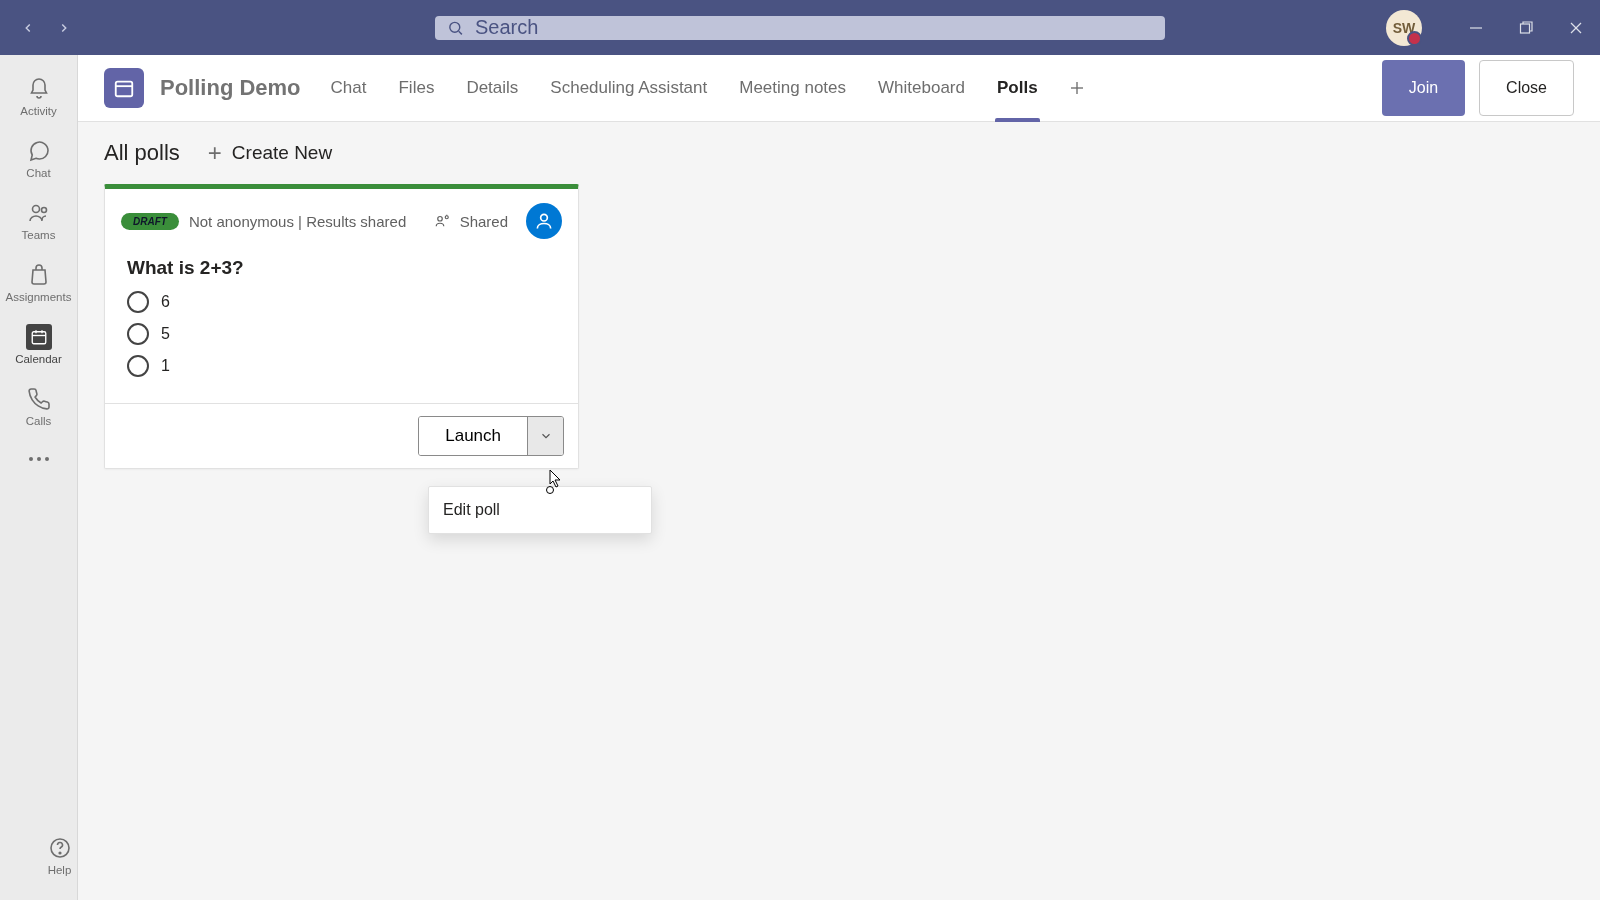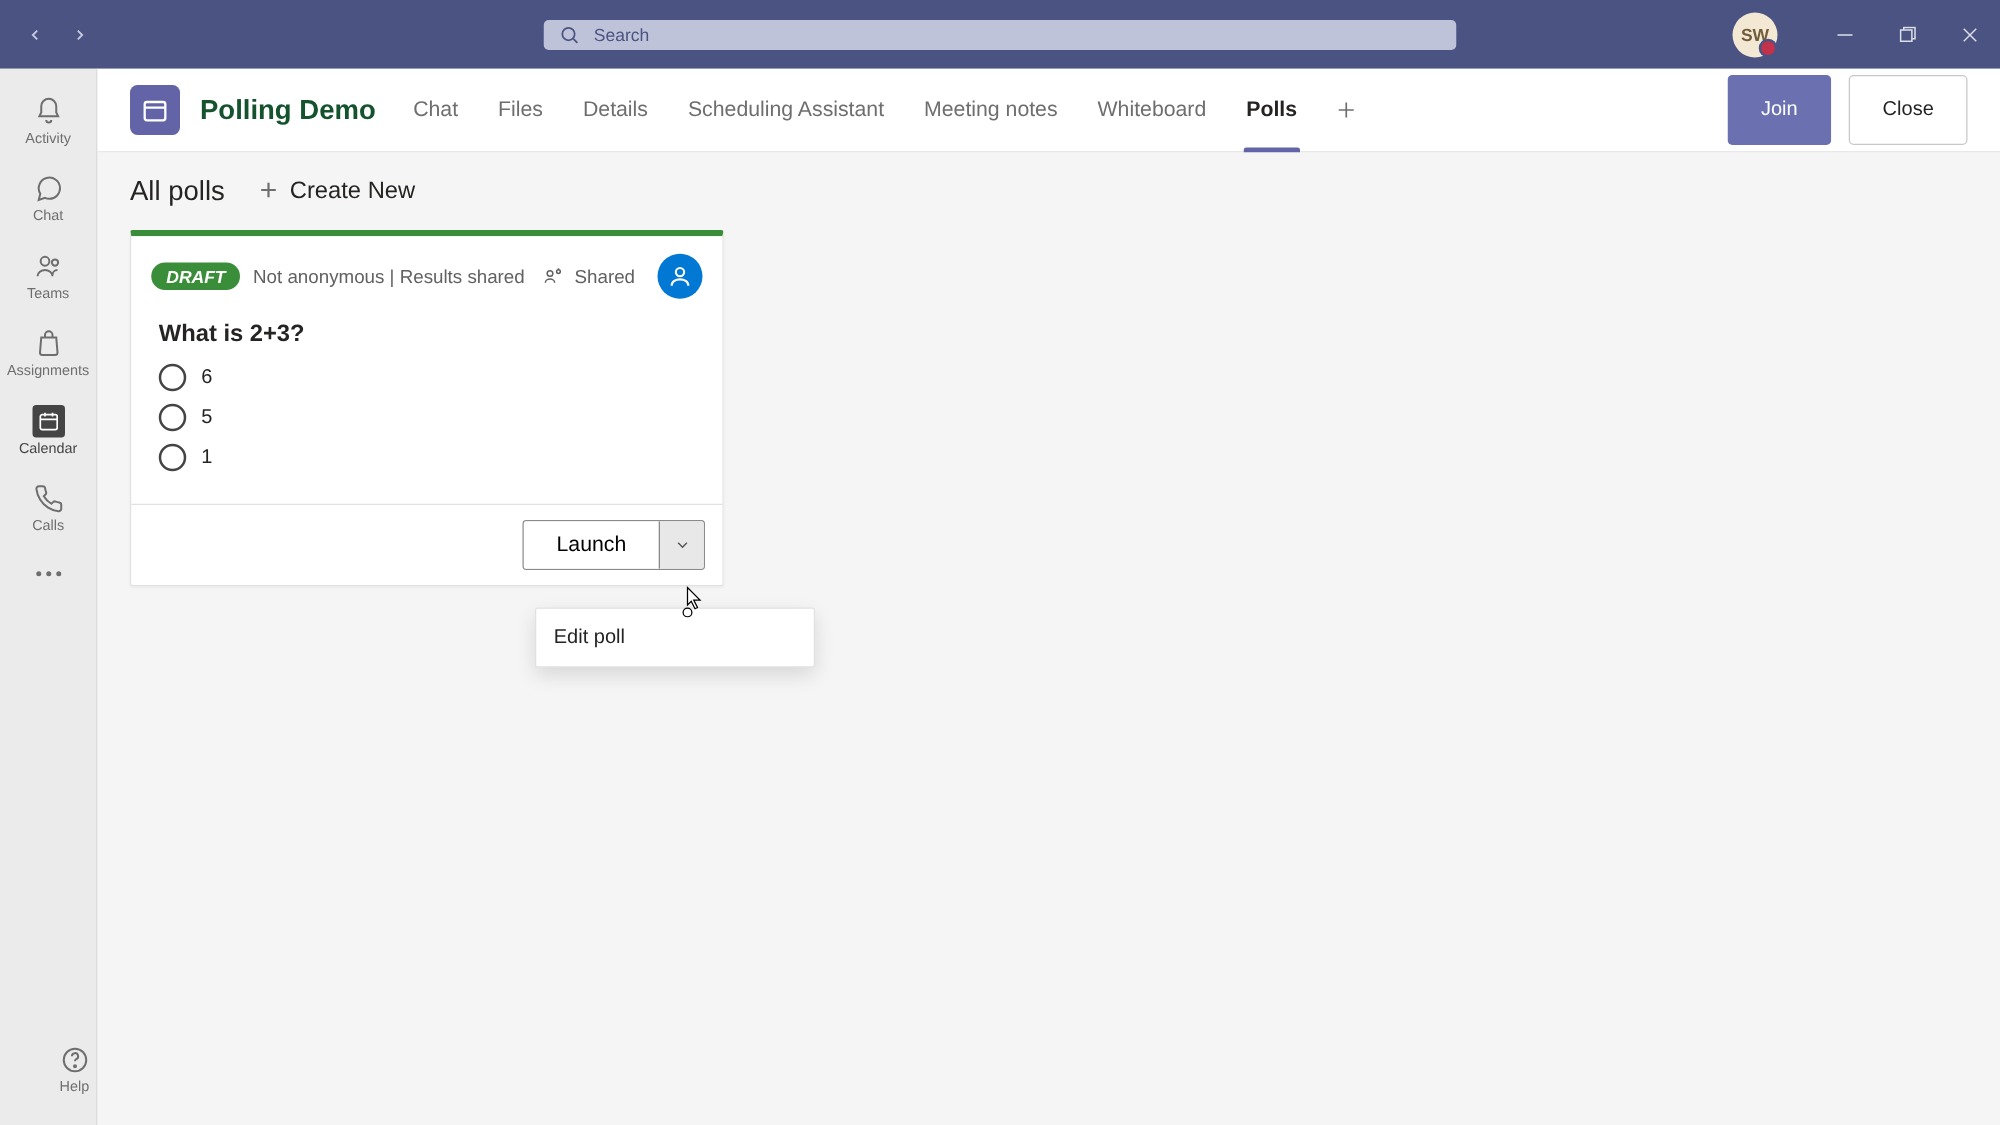--- a/index.html
+++ b/index.html
@@ -26,21 +26,21 @@
     left: 50%; transform: translateX(-50%);
     width: 730px;
   }
   .search-box {
     width: 100%;
     height: 24px;
     background: #bfc3d9;
     border: none;
     border-radius: 4px;
     padding: 0 12px 0 40px;
-    font-size: 14px;
+    font-size: 20px;
     color: #4a5382;
   }
   .search-box::placeholder { color: #4a5382; }
   .search-icon-pos {
     position: absolute; left: 12px; top: 50%; transform: translateY(-50%);
     color: #4a5382;
   }
   .win-controls {
     margin-left: auto;
     display: flex;
@@ -126,21 +126,21 @@
     width: 40px; height: 40px;
     background: #6264a7;
     border-radius: 6px;
     display:flex; align-items:center; justify-content:center;
     color:#fff;
     margin-right: 16px;
   }
   .meeting-title {
     font-size: 22px;
     font-weight: 700;
-    color: #14532d;
+    color: #737373;
     margin-right: 8px;
   }
   .tabs { display: flex; align-items: center; gap: 0; height: 100%; margin-left: 6px;}
   .tab {
     padding: 0 16px;
     height: 100%;
     display: flex; align-items: center;
     font-size: 17px;
     color: #6e6e6e;
     cursor: pointer;
@@ -205,22 +205,22 @@
     border-radius: 2px;
     box-shadow: 0 1px 2px rgba(0,0,0,0.04);
     position: relative;
   }
   .poll-top {
     padding: 14px 16px 0 16px;
     display:flex; align-items:center;
   }
   .draft-badge {
     background: #3a8e3a;
-    color: #ffffff;
-    font-size: 14px;
+    color: #0f172a;
+    font-size: 10px;
     font-weight: 700;
     font-style: italic;
     padding: 3px 12px;
     border-radius: 11px;
     margin-right: 10px;
   }
   .poll-meta { font-size: 15px; color: #616161; }
   .poll-shared { margin-left: auto; display:flex; align-items:center; gap:8px; color:#616161; font-size:15px;}
   .avatar-small {
     width: 36px; height: 36px; border-radius: 50%;

